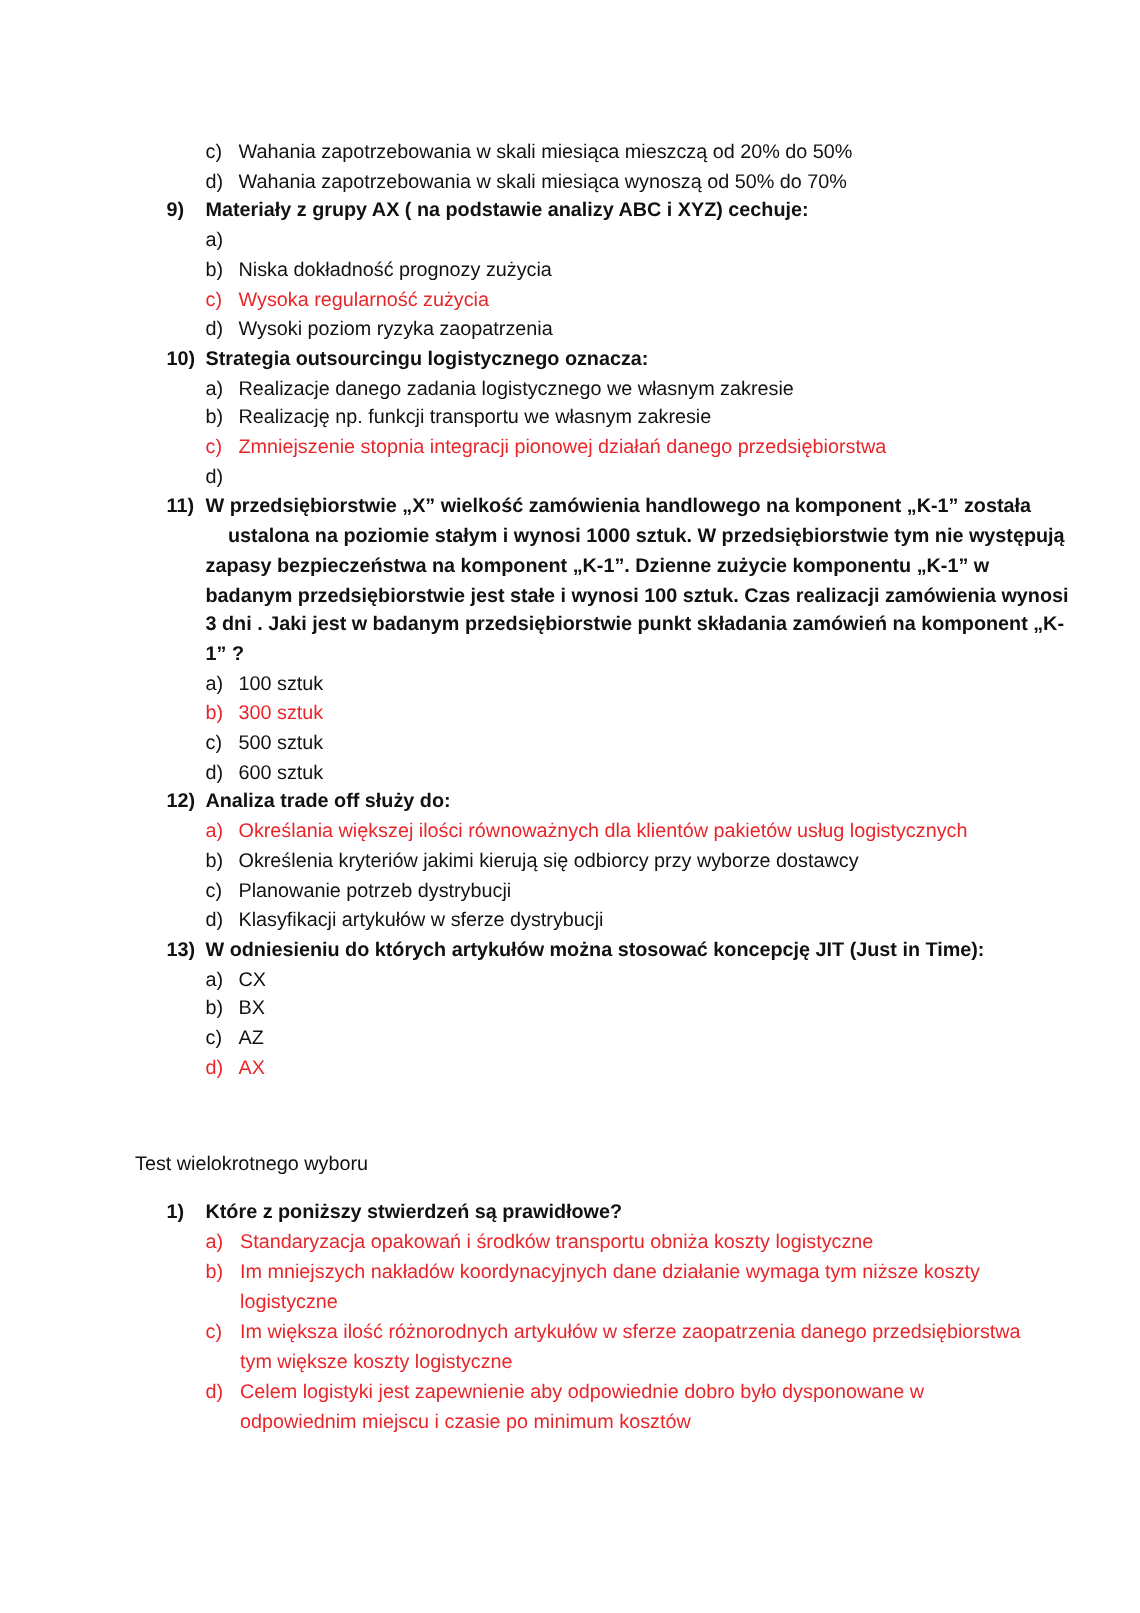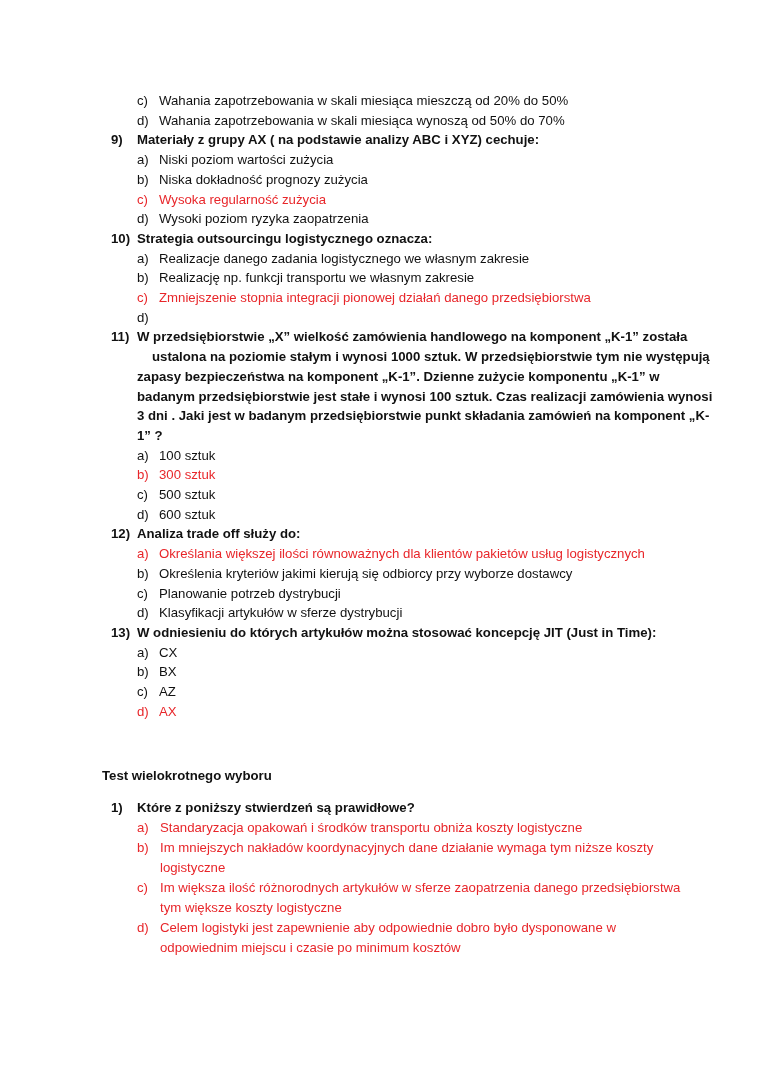--- a/index.html
+++ b/index.html
@@ -44,22 +44,21 @@
       left: 137px;
     }
     .opt-text {
       position: absolute;
       left: 159px;
     }
     .red { color: #e8262a; }
     .section-title {
       position: absolute;
       left: 90px;
-      font-weight: bold;
-      margin-left: 12px;
+      font-weight: normal;
     }
     .mq-num {
       position: absolute;
       left: 111px;
       font-weight: bold;
     }
     .mq-text {
       position: absolute;
       left: 137px;
       font-weight: bold;
@@ -80,21 +79,20 @@
     <span class="opt-letter">d)</span>
     <span class="opt-text">Wahania zapotrzebowania w skali miesiąca wynoszą od 50% do 70%</span>
   </div>
 
   <div class="line" style="top:130.4px;left:0;width:760px;">
     <span class="q-num">9)</span>
     <span class="q-text">Materiały z grupy AX ( na podstawie analizy ABC i XYZ) cechuje:</span>
   </div>
   <div class="line" style="top:150.1px;left:0;width:760px;">
     <span class="opt-letter">a)</span>
-    <span class="opt-text">Niski poziom wartości zużycia</span>
   </div>
   <div class="line" style="top:169.8px;left:0;width:760px;">
     <span class="opt-letter">b)</span>
     <span class="opt-text">Niska dokładność prognozy zużycia</span>
   </div>
   <div class="line red" style="top:189.5px;left:0;width:760px;">
     <span class="opt-letter">c)</span>
     <span class="opt-text">Wysoka regularność zużycia</span>
   </div>
   <div class="line" style="top:209.2px;left:0;width:760px;">

